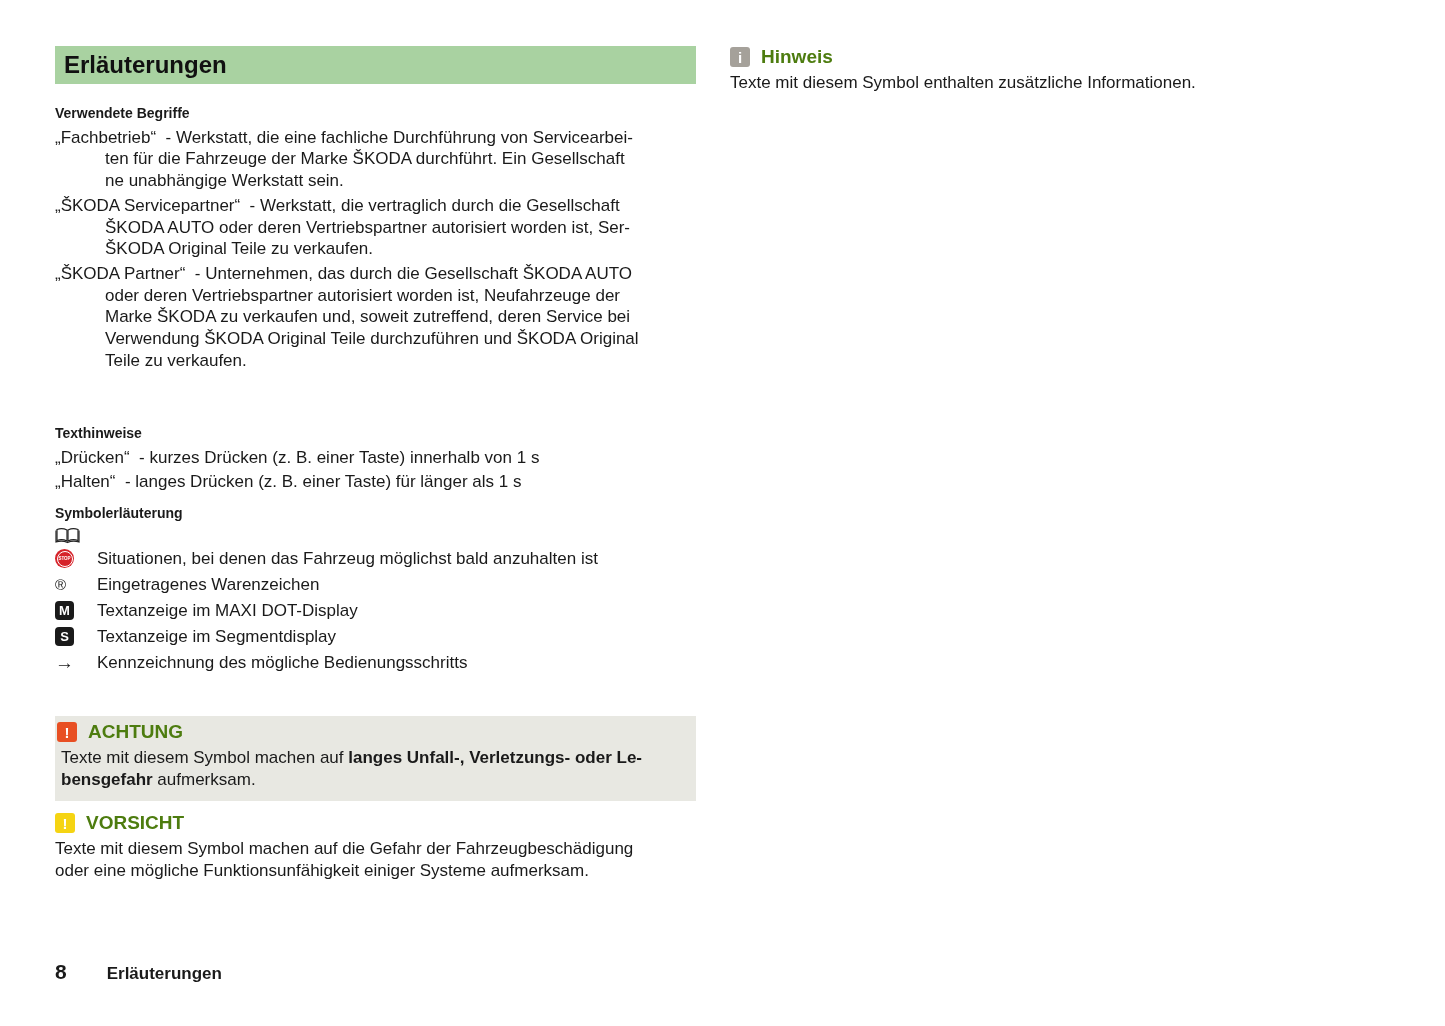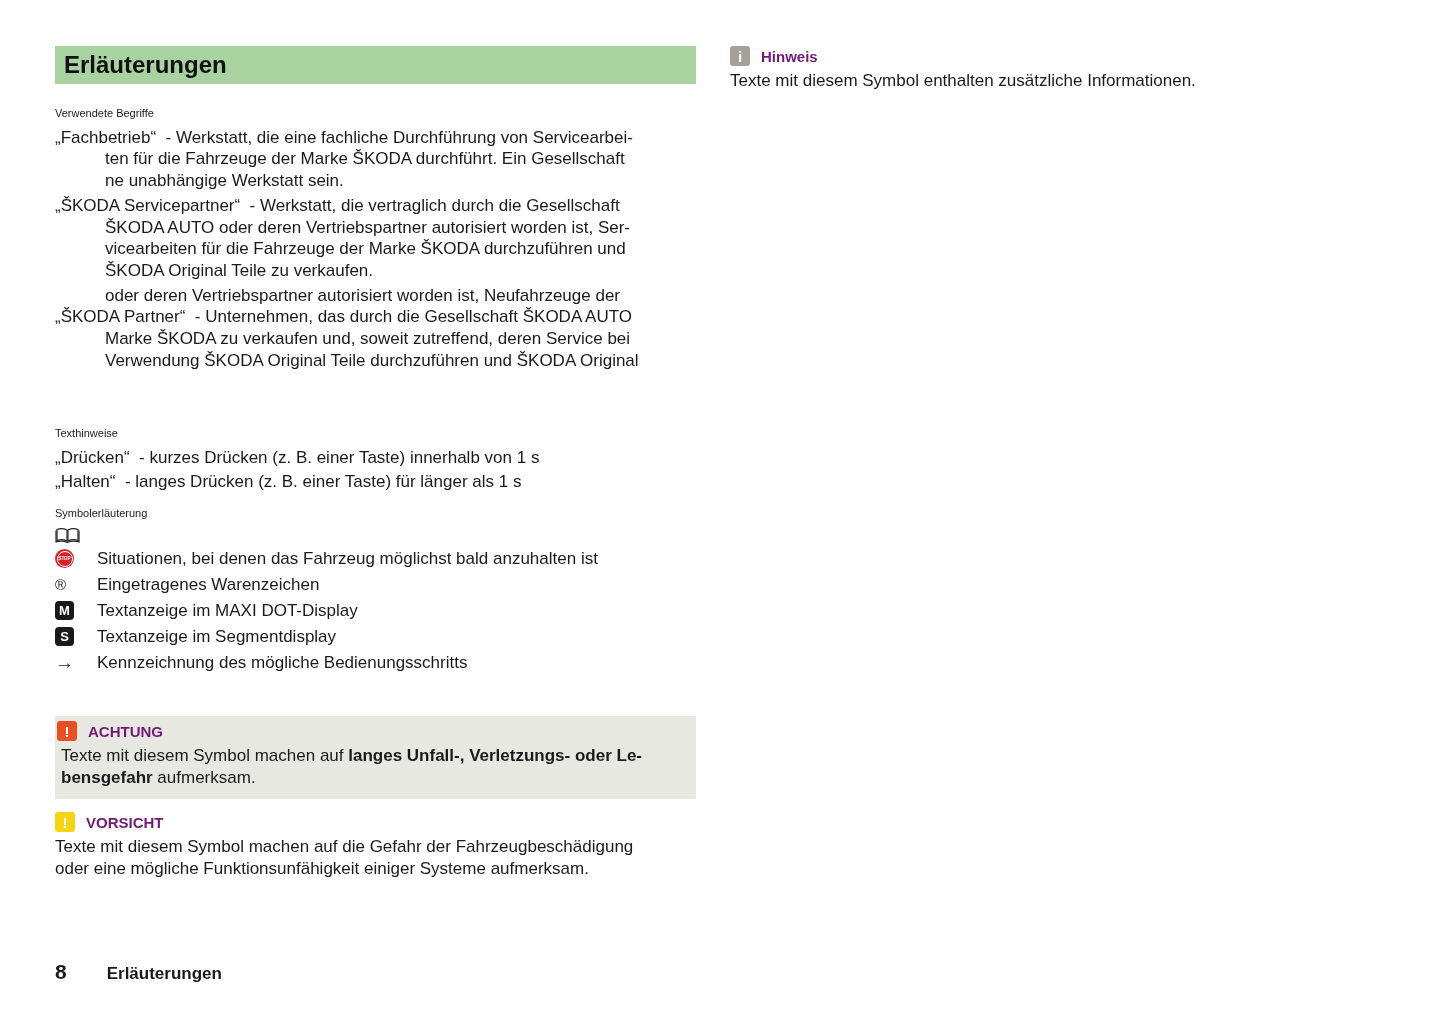--- a/index.html
+++ b/index.html
@@ -4,21 +4,21 @@
 <style>
   * { margin:0; padding:0; box-sizing:border-box; }
   html,body { width:1445px; height:1026px; background:#ffffff; }
   body {
     position:relative;
     font-family:"Liberation Sans", sans-serif;
     color:#1a1a1a;
     overflow:hidden;
   }
   .ln { white-space:pre; font-size:17px; line-height:21.7px; }
-  h3.shead { font-size:11px; font-weight:normal; line-height:21.7px; margin-bottom:2px; }
+  h3.shead { font-size:14px; font-weight:bold; line-height:21.7px; margin-bottom:2px; }
 
   
   .greenbar {
     position:absolute; left:55px; top:46px; width:641px; height:38px;
     background:#a9d2a1; display:flex; align-items:center; padding-left:9px;
   }
   .greenbar .title { font-size:24px; font-weight:bold; color:#111; }
 
   
   .sec-terms    { position:absolute; left:55px; top:103px; width:645px; }
@@ -59,21 +59,21 @@
   
   .wtitle { display:flex; align-items:center; margin-bottom:4px; }
   .wicon {
     width:20px; height:20px; border-radius:3px; flex:0 0 20px;
     color:#fff; font-size:15px; font-weight:bold;
     display:flex; align-items:center; justify-content:center;
   }
   .wicon.achticon { background:#e84f23; }
   .wicon.vorsicon { background:#f5d413; }
   .wicon.hinicon  { background:#a5a19a; }
-  .wtitletxt { font-size:15px; font-weight:bold; margin-left:11px; color:#701a75; }
+  .wtitletxt { font-size:19px; font-weight:bold; margin-left:11px; color:#4d7c0f; }
   .sec-achtung .wbody { margin-left:4px; }
   b { font-weight:bold; }
 
   
   .pnum  { font-size:21px; font-weight:bold; }
   .pchap { font-size:17px; font-weight:bold; margin-left:40px; }
 </style>
 </head>
 <body>
 
@@ -88,29 +88,29 @@
 
     <div class="entry">
       <div class="ln">„Fachbetrieb“  - Werkstatt, die eine fachliche Durchführung von Servicearbei-</div>
       <div class="ln cont">ten für die Fahrzeuge der Marke ŠKODA durchführt. Ein Gesellschaft</div>
       <div class="ln cont">ne unabhängige Werkstatt sein.</div>
     </div>
 
     <div class="entry">
       <div class="ln">„ŠKODA Servicepartner“  - Werkstatt, die vertraglich durch die Gesellschaft</div>
       <div class="ln cont">ŠKODA AUTO oder deren Vertriebspartner autorisiert worden ist, Ser-</div>
-      <div class="ln cont">vicearbeiten für die Fahrzeuge der Marke ŠKODA durchzuführen und</div>
       <div class="ln cont">ŠKODA Original Teile zu verkaufen.</div>
     </div>
 
     <div class="entry">
+      <div class="ln">„ŠKODA Partner“  - Unternehmen, das durch die Gesellschaft ŠKODA AUTO</div>
       <div class="ln cont">oder deren Vertriebspartner autorisiert worden ist, Neufahrzeuge der</div>
-      <div class="ln">„ŠKODA Partner“  - Unternehmen, das durch die Gesellschaft ŠKODA AUTO</div>
       <div class="ln cont">Marke ŠKODA zu verkaufen und, soweit zutreffend, deren Service bei</div>
       <div class="ln cont">Verwendung ŠKODA Original Teile durchzuführen und ŠKODA Original</div>
+      <div class="ln cont">Teile zu verkaufen.</div>
     </div>
   </section>
 
   <section class="sec-texthin">
     <h3 class="shead">Texthinweise</h3>
     <div class="ln">„Drücken“  - kurzes Drücken (z. B. einer Taste) innerhalb von 1 s</div>
     <div class="ln">„Halten“  - langes Drücken (z. B. einer Taste) für länger als 1 s</div>
   </section>
 
   <section class="sec-symbols">

